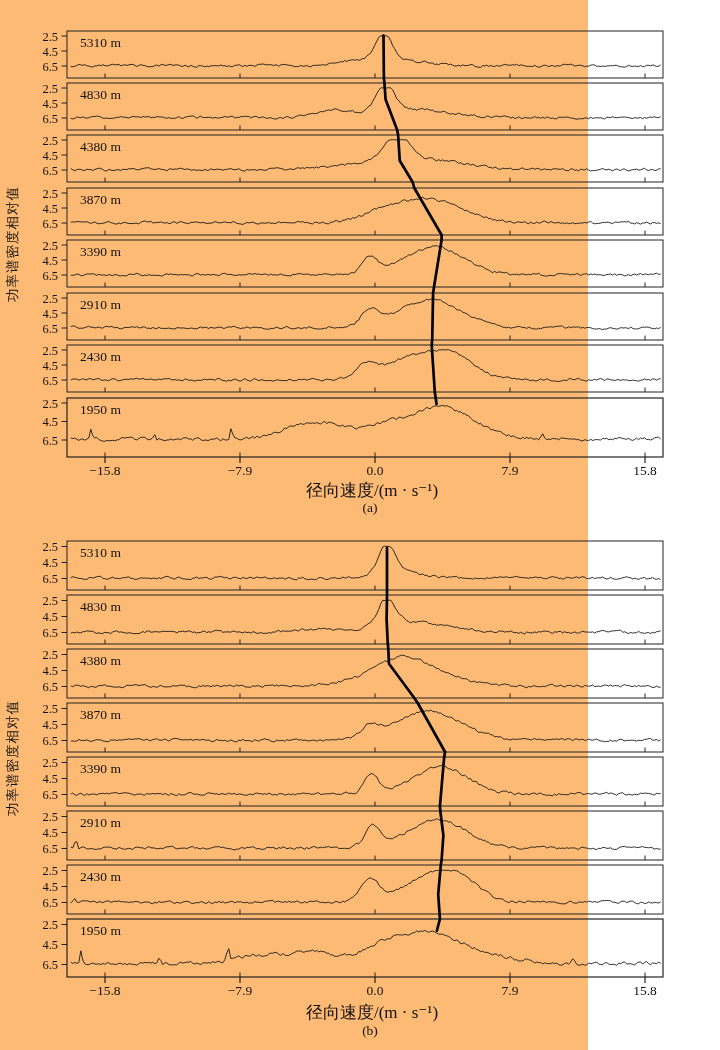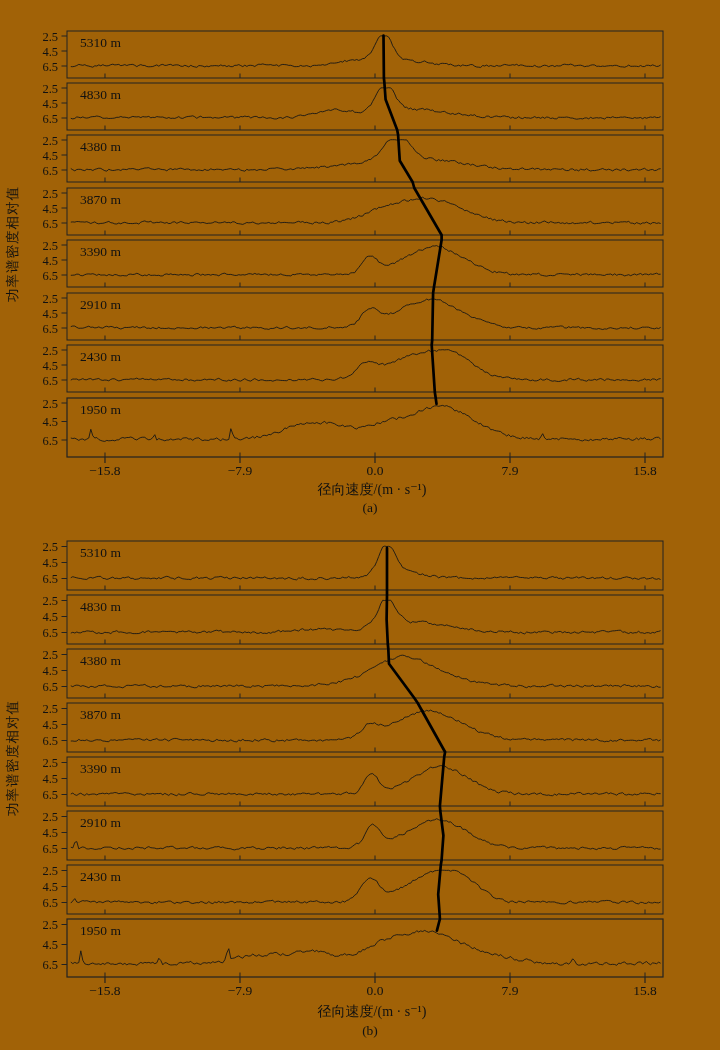--- a/index.html
+++ b/index.html
@@ -1,21 +1,21 @@
 <!DOCTYPE html>
 <html><head>
 <meta charset="utf-8">
 <style>
   html,body{margin:0;padding:0;background:#ffffff;}
-  .fig{position:relative;width:720px;height:1050px;background:#a16207;
+  .fig{position:relative;width:588px;height:1050px;background:#fdba74;
        font-family:"Liberation Serif","DejaVu Serif",serif;color:#111;}
   .fig svg{position:absolute;left:0;top:0;}
   svg text{font-family:"Liberation Serif","DejaVu Serif",serif;fill:#111;}
   .overlay{position:absolute;transform:translate(-50%,-50%);white-space:nowrap;
-           font-size:14px;color:#111;}
+           font-size:17px;color:#111;}
   .overlay.rot{transform:translate(-50%,-50%) rotate(-90deg);font-size:13.5px;letter-spacing:1px;}
   .overlay.tag{font-size:13.5px;}
 </style>
 </head>
 <body>
 
 <div class="fig">
   <svg id="fig-svg" width="720" height="1050" viewBox="0 0 720 1050">
       <g>
         <g>

